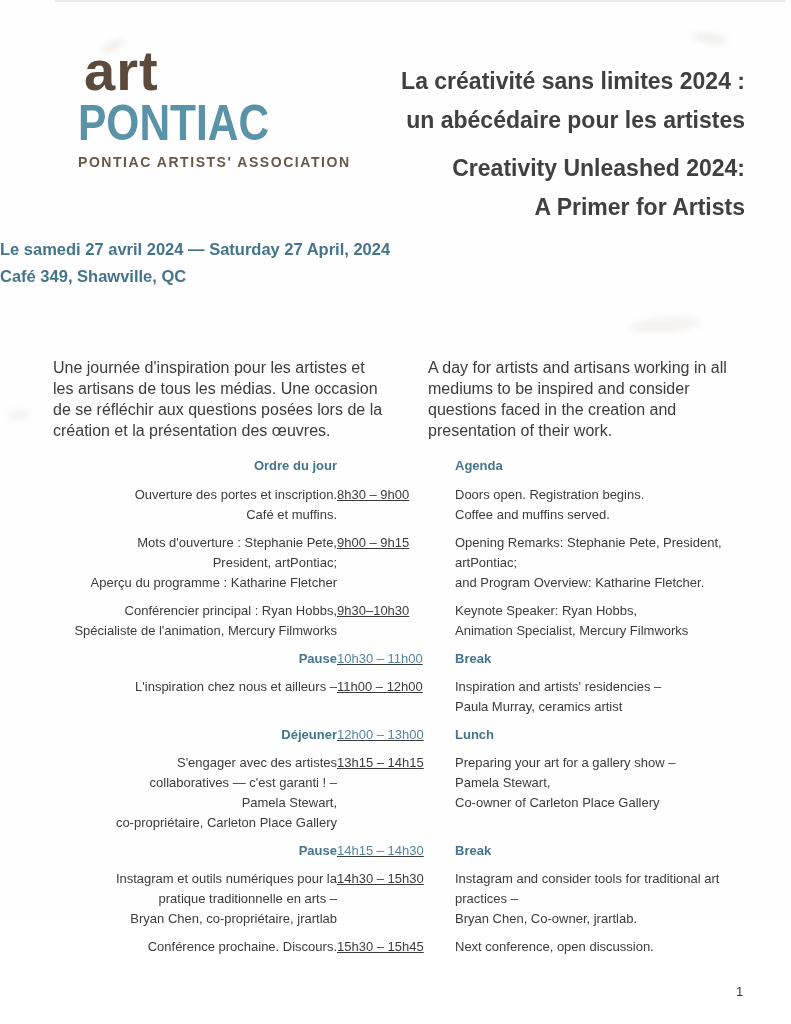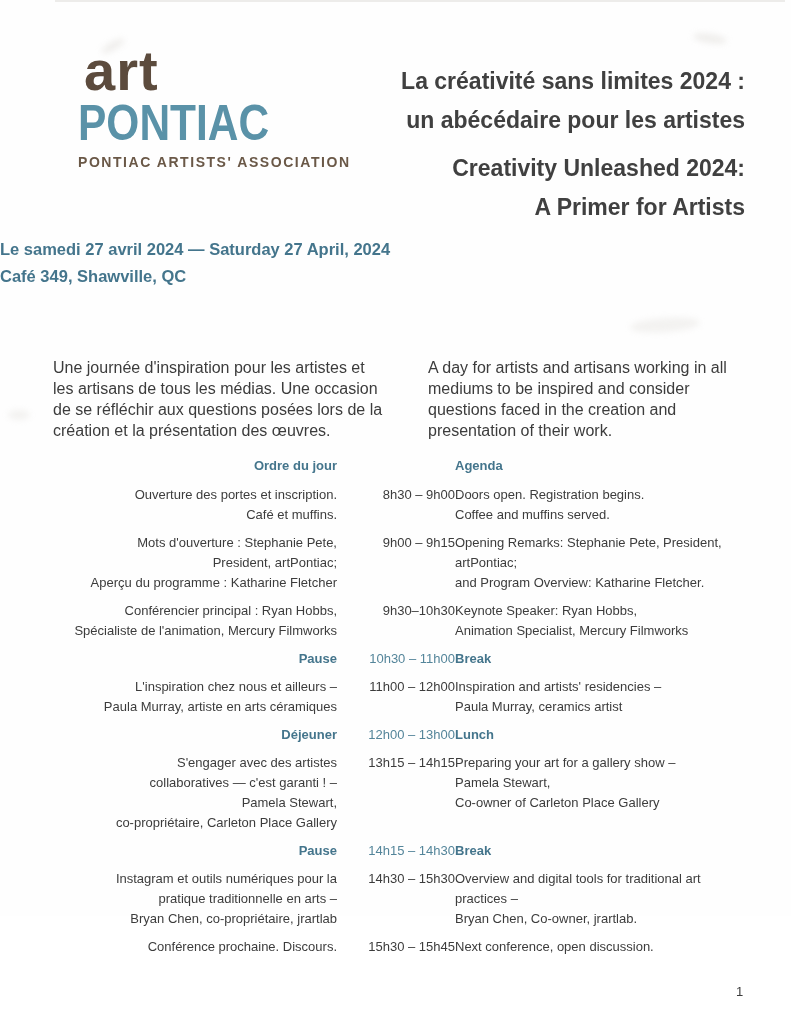--- a/index.html
+++ b/index.html
@@ -63,21 +63,21 @@
   
   .intro-fr, .intro-en { position:absolute; top:357px; font-size:16px; }
   .intro-fr { left:53px; }
   .intro-en { left:428px; }
   .intro-fr .line, .intro-en .line { line-height:21px; white-space:nowrap; }
 
   
   .schedule { position:absolute; left:20px; top:458px; width:755px; font-size:13px; }
   .srow { display:grid; grid-template-columns:317px 118px 1fr; margin-bottom:8px; }
   .srow .cell.fr   { text-align:right; }
-  .srow .cell.time { text-align:right; }
+  .srow .cell.time { text-align:left;text-decoration:underline; }
   .srow .cell.en   { text-align:left; }
   .srow .line { line-height:20px; white-space:nowrap; }
   .shead { color:#44758c; font-weight:bold; margin-bottom:12px; }
   .srow.brk .fr .line, .srow.brk .en .line { color:#44758c; font-weight:bold; }
   .srow.brk .time .line { color:#54859a; }
 
   .pagenum {
     position:absolute; left:736px; top:984px;
     font-size:13px; color:#3c3c3c;
   }
@@ -183,21 +183,20 @@
           <div class="cell time">
             <div class="line">10h30 – 11h00</div>
           </div>
           <div class="cell en">
             <div class="line">Break</div>
           </div>
         </div>
         <div class="srow">
           <div class="cell fr">
             <div class="line">L'inspiration chez nous et ailleurs –</div>
-            <div class="line">Paula Murray, artiste en arts céramiques</div>
           </div>
           <div class="cell time">
             <div class="line">11h00 – 12h00</div>
           </div>
           <div class="cell en">
             <div class="line">Inspiration and artists' residencies –</div>
             <div class="line">Paula Murray, ceramics artist</div>
           </div>
         </div>
         <div class="srow brk">
@@ -241,21 +240,21 @@
         <div class="srow">
           <div class="cell fr">
             <div class="line">Instagram et outils numériques pour la</div>
             <div class="line">pratique traditionnelle en arts –</div>
             <div class="line">Bryan Chen, co-propriétaire, jrartlab</div>
           </div>
           <div class="cell time">
             <div class="line">14h30 – 15h30</div>
           </div>
           <div class="cell en">
-            <div class="line">Overview and digital tools for traditional art</div>
+            <div class="line">Instagram and consider tools for traditional art</div>
             <div class="line">practices –</div>
             <div class="line">Bryan Chen, Co-owner, jrartlab.</div>
           </div>
         </div>
         <div class="srow">
           <div class="cell fr">
             <div class="line">Conférence prochaine. Discours.</div>
           </div>
           <div class="cell time">
             <div class="line">15h30 – 15h45</div>

